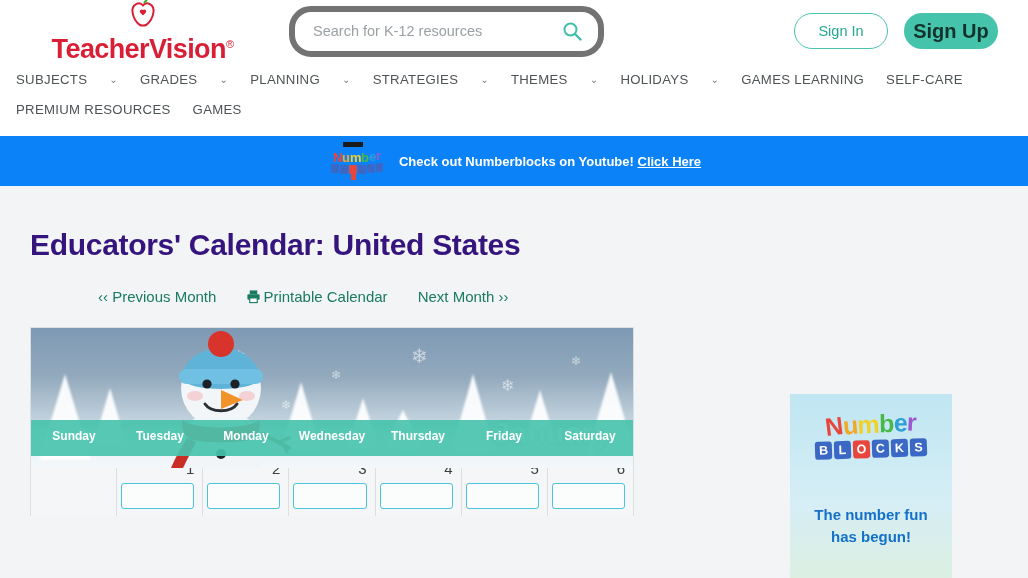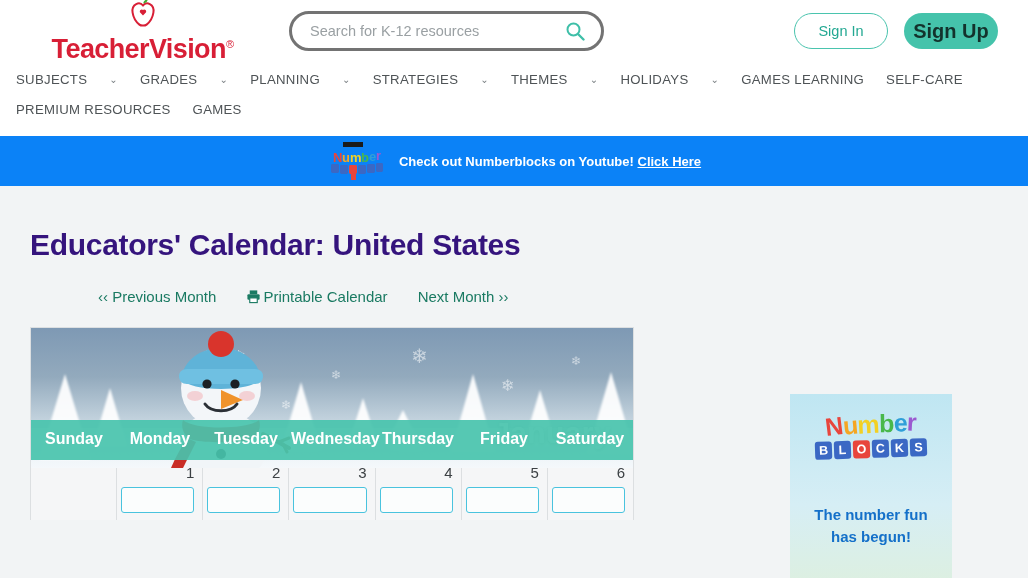--- a/index.html
+++ b/index.html
@@ -36,23 +36,23 @@
     font-weight: bold;
     color: #d81f36;
     letter-spacing: -0.6px;
     white-space: nowrap;
   }
   .logo-text .tm { font-size: 11px; vertical-align: super; font-weight: normal;}
 
   .search-box {
     position: relative;
     width: 315px;
-    height: 40px;
+    height: 51px;
     margin-left: 28px;
-    border: 3px solid #737373;
+    border: 6px solid #737373;
     border-radius: 22px;
     background: #fff;
     display: flex;
     align-items: center;
   }
   .search-box input {
     border: none;
     outline: none;
     background: transparent;
     font-size: 14.5px;
@@ -231,21 +231,21 @@
   .cal-head-row {
     display: flex;
     background: rgba(72,195,173,.92);
     position: relative;
     z-index: 7;
     margin-top: -48px;
   }
   .cal-head-cell {
     flex: 1 1 0;
     color: #fff;
-    font-size: 16px;
+    font-size: 12px;
     font-weight: bold;
     text-align: center;
     padding: 10px 2px 12px 2px;
     line-height: 1.15;
     min-width: 0;
   }
   .cal-date-row { display: flex; background: #f5f6f7; }
   .cal-date-cell {
     flex: 1 1 0;
     min-width: 0;
@@ -474,22 +474,22 @@
           <circle cx="78" cy="132" r="5" fill="#1d2024"></circle>
           <path d="M120 112l26 14" stroke="#8a6239" stroke-width="4" stroke-linecap="round"></path>
           <path d="M136 120l10-4M140 122l4 8" stroke="#8a6239" stroke-width="3" stroke-linecap="round"></path>
         </svg>
 
         <div class="hero-month">January</div>
       </div>
 
       <div class="cal-head-row" id="cal-head-row">
           <div class="cal-head-cell">Sunday</div>
+          <div class="cal-head-cell">Tuesday</div>
           <div class="cal-head-cell">Monday</div>
-          <div class="cal-head-cell">Tuesday</div>
           <div class="cal-head-cell">Wednesday</div>
           <div class="cal-head-cell">Thursday</div>
           <div class="cal-head-cell">Friday</div>
           <div class="cal-head-cell">Saturday</div>
         </div>
       <div class="cal-date-row" id="cal-date-row">
           <div class="cal-date-cell">
             <div class="date-num"></div>
           </div>
           <div class="cal-date-cell">

